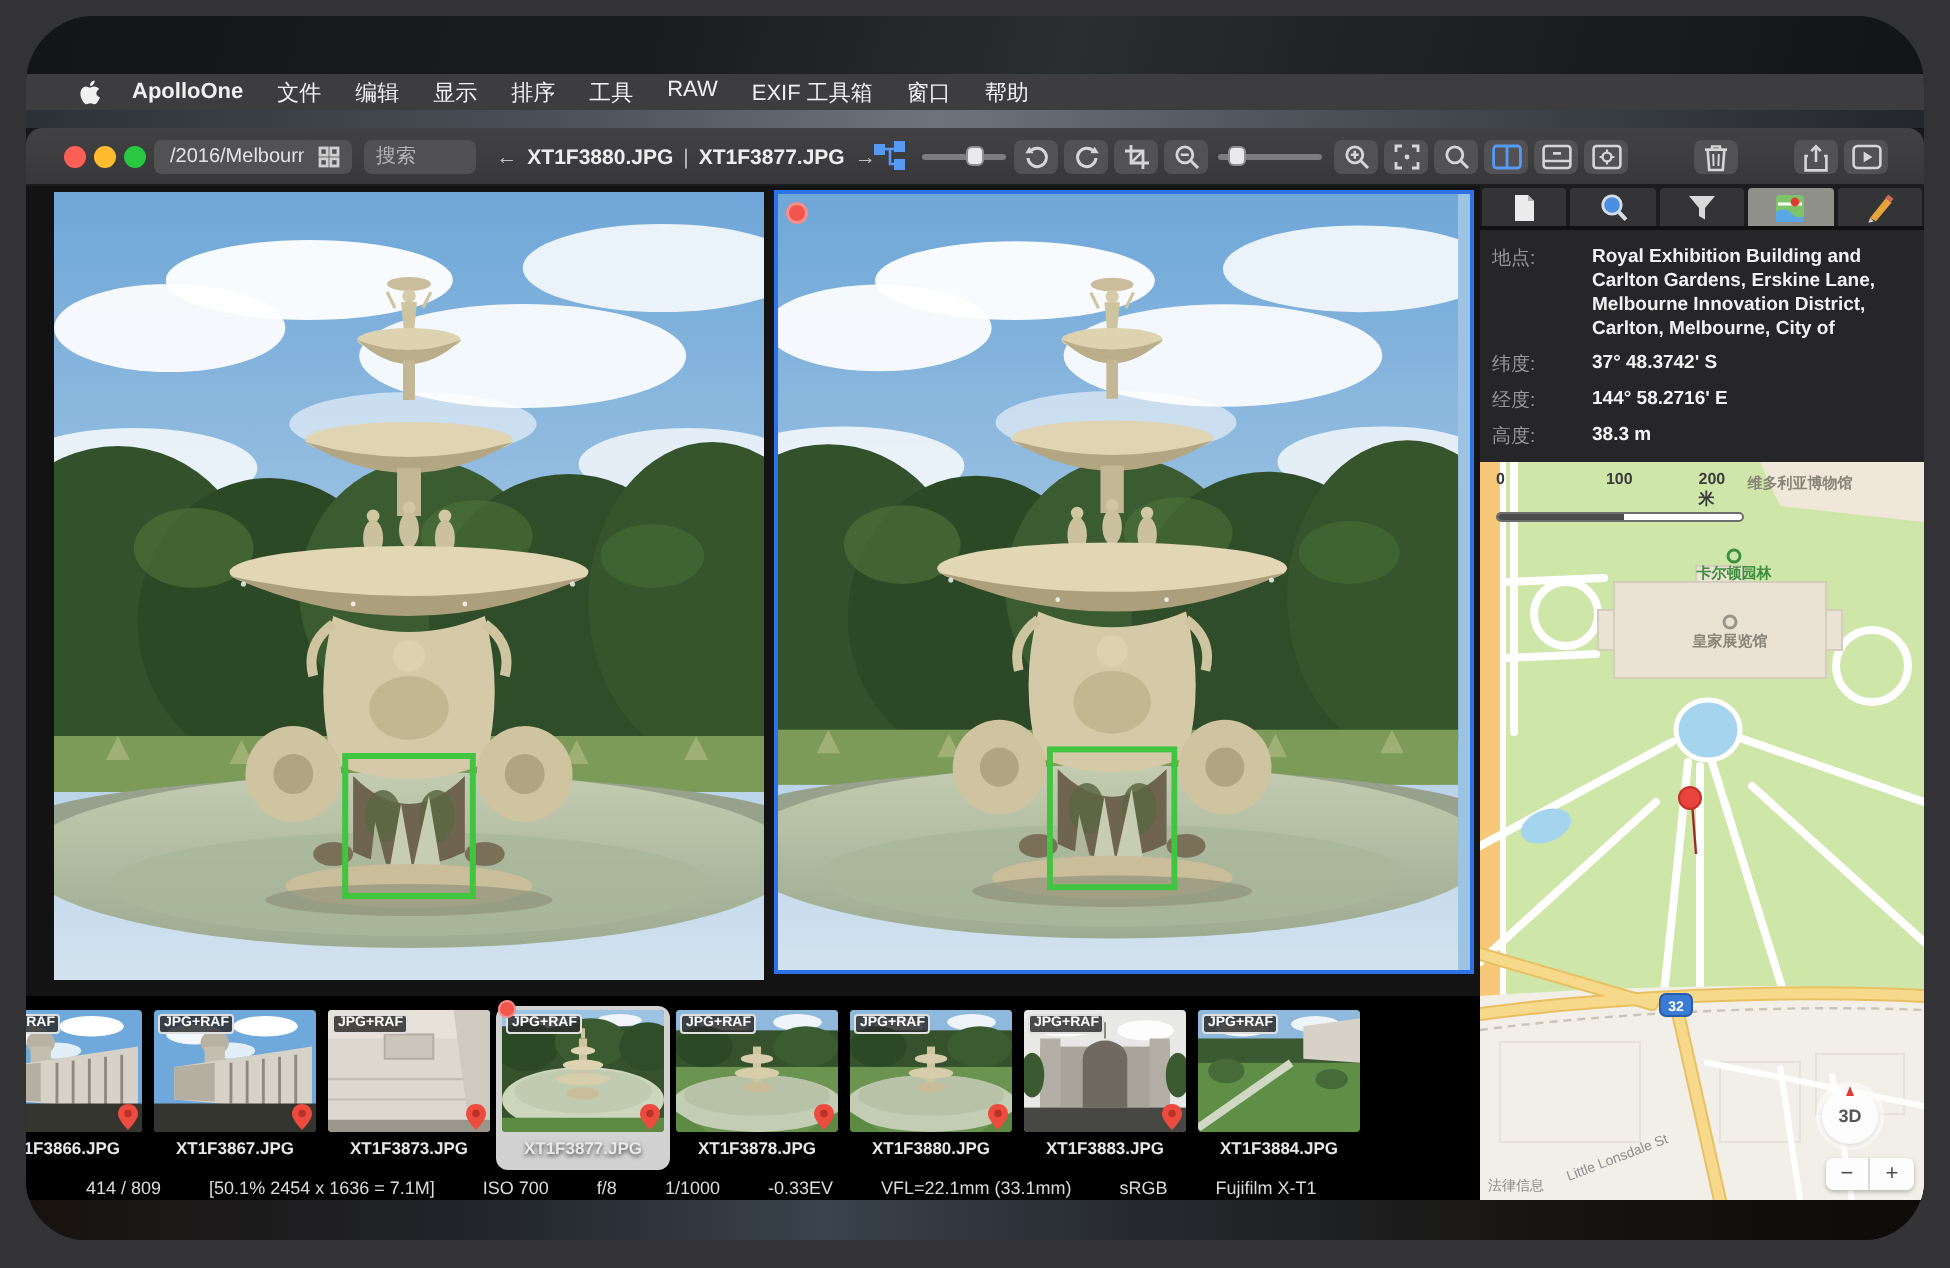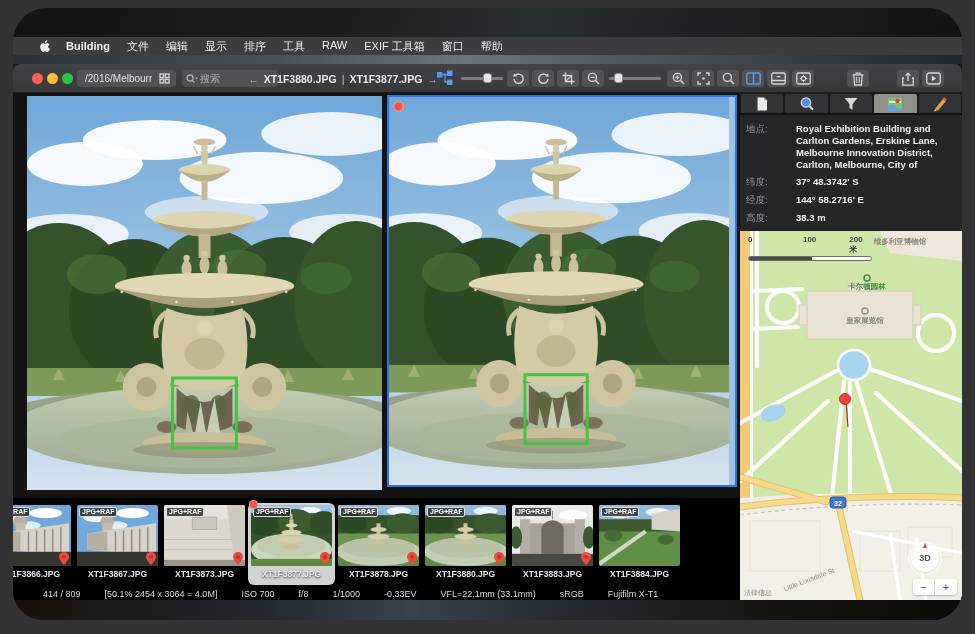--- a/index.html
+++ b/index.html
@@ -30,21 +30,21 @@
 
   
   #toolbar { position:absolute; left:0; top:0; width:100%; height:29px;
              background:linear-gradient(#424245,#38383b); border-bottom:1px solid #1c1c1e; }
   .tl { position:absolute; top:9px; width:11px; height:11px; border-radius:50%; }
   .tl.red{ left:19px; background:#ff5f57; } .tl.yellow{ left:34px; background:#febc2e; } .tl.green{ left:49px; background:#28c840; }
   .tbtn { position:absolute; top:6px; height:17px; background:#525255; border-radius:4px;
           color:#e3e3e5; font-size:10px; display:flex; align-items:center; justify-content:center; }
   #path-btn { left:64px; padding:0 8px; }
   #grid-btn { left:139px; width:24px; }
-  #search-field { left:169px; top:6px; width:96px; height:17px; background:#515154; border-radius:4px;
+  #search-field { left:169px; top:6px; width:56px; height:17px; background:#515154; border-radius:4px;
                   position:absolute; display:flex; align-items:center; padding:0 4px; gap:2px; }
   #search-field input { width:48px; background:transparent; border:none; outline:none;
                         font-size:10px; color:#ddd; font-family:inherit; }
   #search-field input::placeholder { color:#b4b4b8; }
   #vtitle { position:absolute; left:246px; top:0; width:168px; height:29px; display:flex;
             align-items:center; justify-content:center; gap:5px; font-size:10.5px; color:#ededed; white-space:nowrap; }
   #vtitle .fn { font-weight:bold; }
   #vtitle .arr, #vtitle .sep { color:#c0c0c3; }
   .icon-btn { position:absolute; top:6px; width:22px; height:17px; background:#525255; border-radius:4px;
               display:flex; align-items:center; justify-content:center; }
@@ -359,21 +359,21 @@
   <div id="screen">
     <div class="wall-top"></div>
     <div class="wall-mid"></div>
     <div class="wall-bottom"></div>
 
     <div id="menubar">
       <svg class="apple" viewBox="0 0 11 13">
         <path d="M8.2 6.9c0-1.6 1.3-2.3 1.4-2.4-.8-1.1-1.9-1.2-2.3-1.3-1-.1-1.9.6-2.4.6-.5 0-1.3-.6-2.1-.6C1.7 3.3.2 4.5.2 6.8c0 1.3.5 2.8 1.1 3.7.6.8 1.1 1.6 1.9 1.6.7 0 1-.5 2-.5.9 0 1.2.5 2 .5.8 0 1.4-.8 1.9-1.6.6-.9.8-1.8.8-1.8s-1.7-.7-1.7-1.8z" fill="#f0f0f0"></path>
         <path d="M6.7 2.1c.4-.5.7-1.2.6-1.9-.6 0-1.3.4-1.7.9-.4.4-.7 1.1-.6 1.8.7.1 1.3-.3 1.7-.8z" fill="#f0f0f0"></path>
       </svg>
-      <span class="app-name">Building</span>
+      <span class="app-name">ApolloOne</span>
       <span id="menu-items" style="display:flex;gap:17px">
           <span class="menu-item">文件</span>
           <span class="menu-item">编辑</span>
           <span class="menu-item">显示</span>
           <span class="menu-item">排序</span>
           <span class="menu-item">工具</span>
           <span class="menu-item">RAW</span>
           <span class="menu-item">EXIF 工具箱</span>
           <span class="menu-item">窗口</span>
           <span class="menu-item">帮助</span>
@@ -644,21 +644,21 @@
               </svg>
             <span class="badge">JPG+RAF</span>
 
           </div>
           <div class="thumb-label">XT1F3884.JPG</div>
         </div>
         </div>
 
       <div id="statusbar">
           <span>414 / 809</span>
-          <span>[50.1% 2454 x 3064 = 4.0M]</span>
+          <span>[50.1% 2454 x 1636 = 7.1M]</span>
           <span>ISO 700</span>
           <span>f/8</span>
           <span>1/1000</span>
           <span>-0.33EV</span>
           <span>VFL=22.1mm (33.1mm)</span>
           <span>sRGB</span>
           <span>Fujifilm X-T1</span>
         </div>
 
       <div id="inspector">

